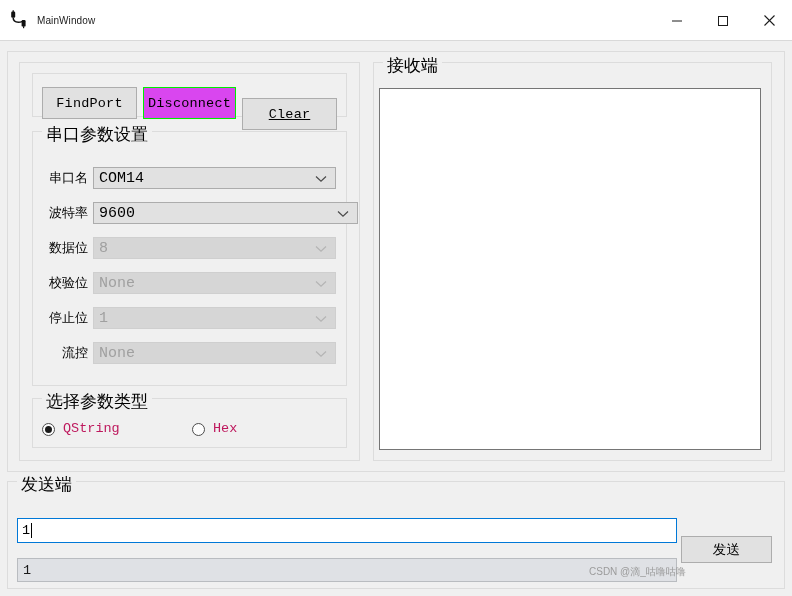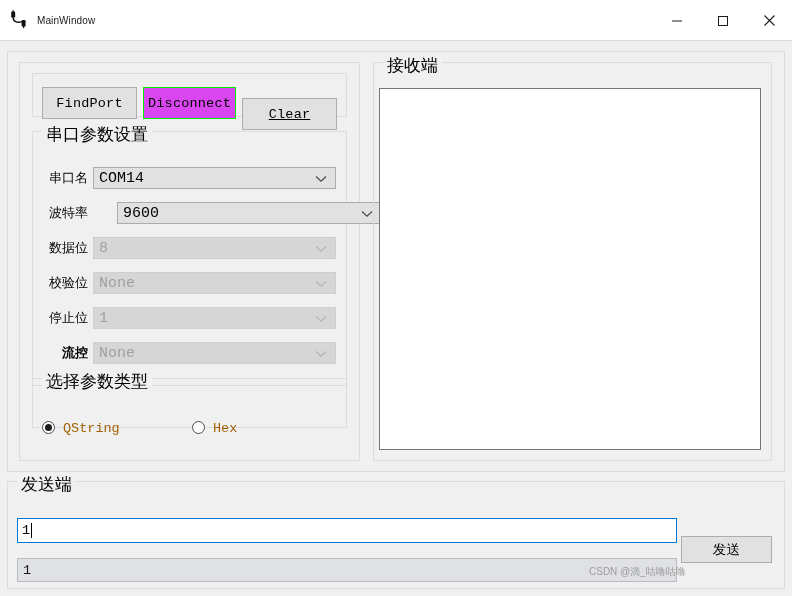--- a/index.html
+++ b/index.html
@@ -114,24 +114,24 @@
     color: #a0a0a0;
   }
   .qcombo .arrow {
     position: absolute; right: 8px; top: 0;
     height: 22px; display: flex; align-items: center;
   }
 
   
   .radio-item {
     position: absolute;
-    display: flex; align-items: flex-start;
-    font-family: "Liberation Mono", monospace;
-    font-size: 13.5px;
-    color: #a16207;
+    display: flex; align-items: flex-end;
+    font-family: "Liberation Mono", monospace;
+    font-size: 13.5px;
+    color: #be185d;
     cursor: default;
   }
   .radio-dot {
     width: 13px; height: 13px;
     border: 1px solid #4c4c4c;
     border-radius: 50%;
     background: #fdfdfd;
     margin-right: 8px;
     display: flex; align-items: center; justify-content: center;
     flex: none;
@@ -242,21 +242,21 @@
   <div class="qcombo" style="left:93px; top:167px; width:243px;">
     <span>COM14</span>
     <span class="arrow">
       <svg width="12" height="8" viewBox="0 0 12 8">
           <polyline points="1,1.5 6,6.2 11,1.5" fill="none" stroke="#4a4a4a" stroke-width="1.2"></polyline>
         </svg>
     </span>
   </div>
 
   <div class="plabel" style="left:38px; top:202px; width:50px;">波特率</div>
-  <div class="qcombo" style="left:93px; top:202px; width:265px;margin-left:24px;">
+  <div class="qcombo" style="left:93px; top:202px; width:265px;">
     <span>9600</span>
     <span class="arrow">
       <svg width="12" height="8" viewBox="0 0 12 8">
           <polyline points="1,1.5 6,6.2 11,1.5" fill="none" stroke="#4a4a4a" stroke-width="1.2"></polyline>
         </svg>
     </span>
   </div>
 
   <div class="plabel" style="left:38px; top:237px; width:50px;">数据位</div>
   <div class="qcombo disabled" style="left:93px; top:237px; width:243px;">
@@ -281,31 +281,31 @@
   <div class="plabel" style="left:38px; top:307px; width:50px;">停止位</div>
   <div class="qcombo disabled" style="left:93px; top:307px; width:243px;">
     <span>1</span>
     <span class="arrow">
       <svg width="12" height="8" viewBox="0 0 12 8">
           <polyline points="1,1.5 6,6.2 11,1.5" fill="none" stroke="#b4b4b4" stroke-width="1.2"></polyline>
         </svg>
     </span>
   </div>
 
-  <div class="plabel" style="left:38px; top:342px; width:50px;font-weight:bold;">流控</div>
+  <div class="plabel" style="left:38px; top:342px; width:50px;">流控</div>
   <div class="qcombo disabled" style="left:93px; top:342px; width:243px;">
     <span>None</span>
     <span class="arrow">
       <svg width="12" height="8" viewBox="0 0 12 8">
           <polyline points="1,1.5 6,6.2 11,1.5" fill="none" stroke="#b4b4b4" stroke-width="1.2"></polyline>
         </svg>
     </span>
   </div>
 
-  <div class="groupbox" style="left:32px; top:378px; width:315px; height:50px;">
+  <div class="groupbox" style="left:32px; top:398px; width:315px; height:50px;">
     <div class="gb-title">选择参数类型</div>
   </div>
 
   <div class="radio-item" style="left:42px; top:421px;">
     <span class="radio-dot on"></span>
     <span>QString</span>
   </div>
   <div class="radio-item" style="left:192px; top:421px;">
     <span class="radio-dot"></span>
     <span>Hex</span>

